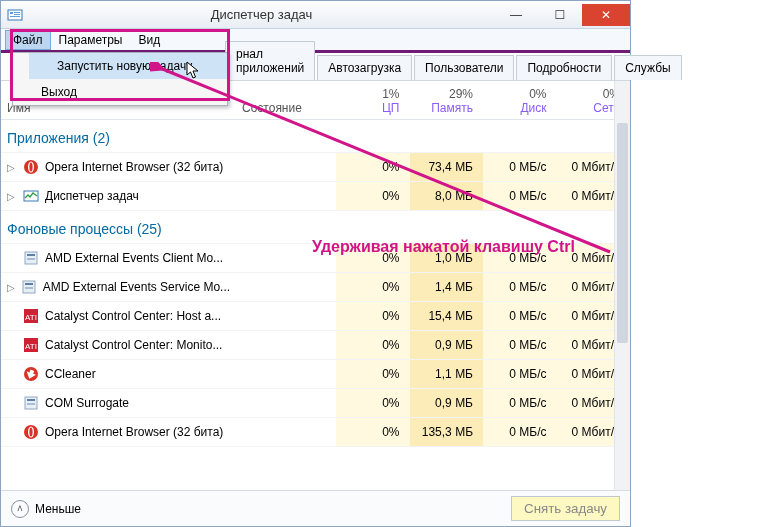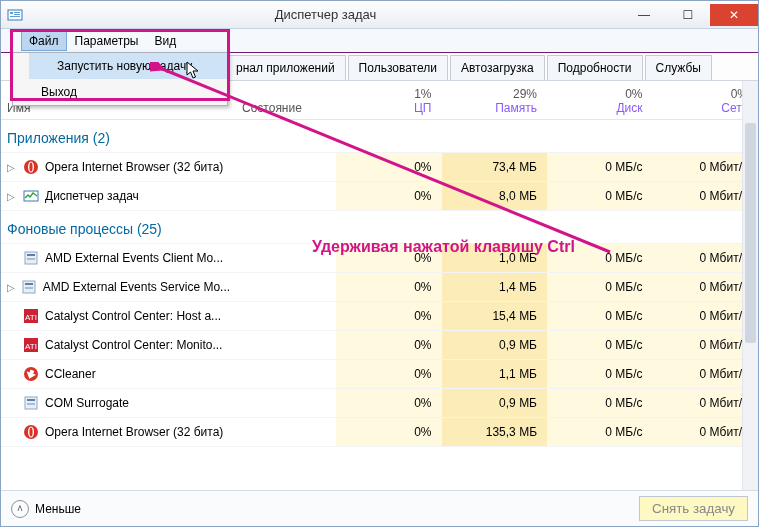--- a/index.html
+++ b/index.html
@@ -1,24 +1,24 @@
 <!DOCTYPE html>
 <html><head>
 <meta charset="utf-8">
 <style>
 * { box-sizing: border-box; margin: 0; padding: 0; }
 body { font-family: "Segoe UI", Tahoma, sans-serif; font-size: 12px; background: #fff; width: 759px; height: 527px; overflow: hidden; position: relative; }
-.window { width: 759px; height: 527px; border: 1px solid #8aa4c2; display: flex; flex-direction: column; background: #fff; }
+.window { width: 631px; height: 527px; border: 1px solid #8aa4c2; display: flex; flex-direction: column; background: #fff; }
 .titlebar { height: 28px; background: linear-gradient(#fdfdfe,#e9eef4); display: flex; align-items: center; border-bottom: 1px solid #c7d2e0; }
 .titlebar-icon { width: 16px; height: 16px; margin: 0 6px; display: inline-block; }
 .title-spacer { flex: 1; text-align: center; font-size: 13px; color: #333; }
 .winbtns { display: flex; }
 .winbtn { width: 44px; height: 22px; display: flex; align-items: center; justify-content: center; font-size: 12px; color: #333; cursor: default; }
 .winbtn.close { background: #d9432f; color: #fff; width: 48px; }
-.menubar { height: 24px; display: flex; align-items: center; padding: 0 20px; border-bottom: 1px solid #701a75; background: #f5f8fc; }
+.menubar { height: 24px; display: flex; align-items: center; padding: 0 4px; border-bottom: 3px solid #701a75; background: #f5f8fc; }
 .menuitem { padding: 3px 8px; cursor: default; }
 .menuitem.active { background: #bcd5f1; border: 1px solid #7aa9da; padding: 2px 7px; }
 .dropdown { position: absolute; left: 12px; top: 52px; width: 216px; background: #f6f6f6; border: 1px solid #aab3bd; box-shadow: 2px 2px 4px rgba(0,0,0,0.25); z-index: 50; }
 .dropdown-item { padding: 6px 28px; cursor: default; }
 .dropdown-item.hover { background: #cfe3f7; margin-left: 16px; }
 .tabs { height: 28px; display: flex; align-items: flex-end; padding: 0 6px; border-bottom: 1px solid #d0d7e0; background: #fdfdfd; }
 .tab { border: 1px solid #c4ccd6; border-bottom: none; background: #f3f6fa; padding: 5px 10px; margin-right: 2px; font-size: 12px; cursor: default; }
 .content { flex: 1; overflow: hidden; position: relative; }
 .grid { width: 100%; border-collapse: collapse; table-layout: fixed; }
 .grid th { font-weight: normal; text-align: right; padding: 6px 10px 4px 6px; border-bottom: 1px solid #e1e6ec; color: #555; background: #fff; }
@@ -72,22 +72,22 @@
   </div>
 
   <div class="menubar">
     <div class="menuitem active">Файл</div>
     <div class="menuitem">Параметры</div>
     <div class="menuitem">Вид</div>
   </div>
 
   <div class="tabs">
     <div class="tab" style="margin-left:218px">рнал приложений</div>
+    <div class="tab">Автозагрузка</div>
     <div class="tab">Пользователи</div>
-    <div class="tab">Автозагрузка</div>
     <div class="tab">Подробности</div>
     <div class="tab">Службы</div>
   </div>
 
   <div class="content">
     <table class="grid">
       <colgroup>
           <col style="width:235px">
           <col style="width:100px">
           <col>

